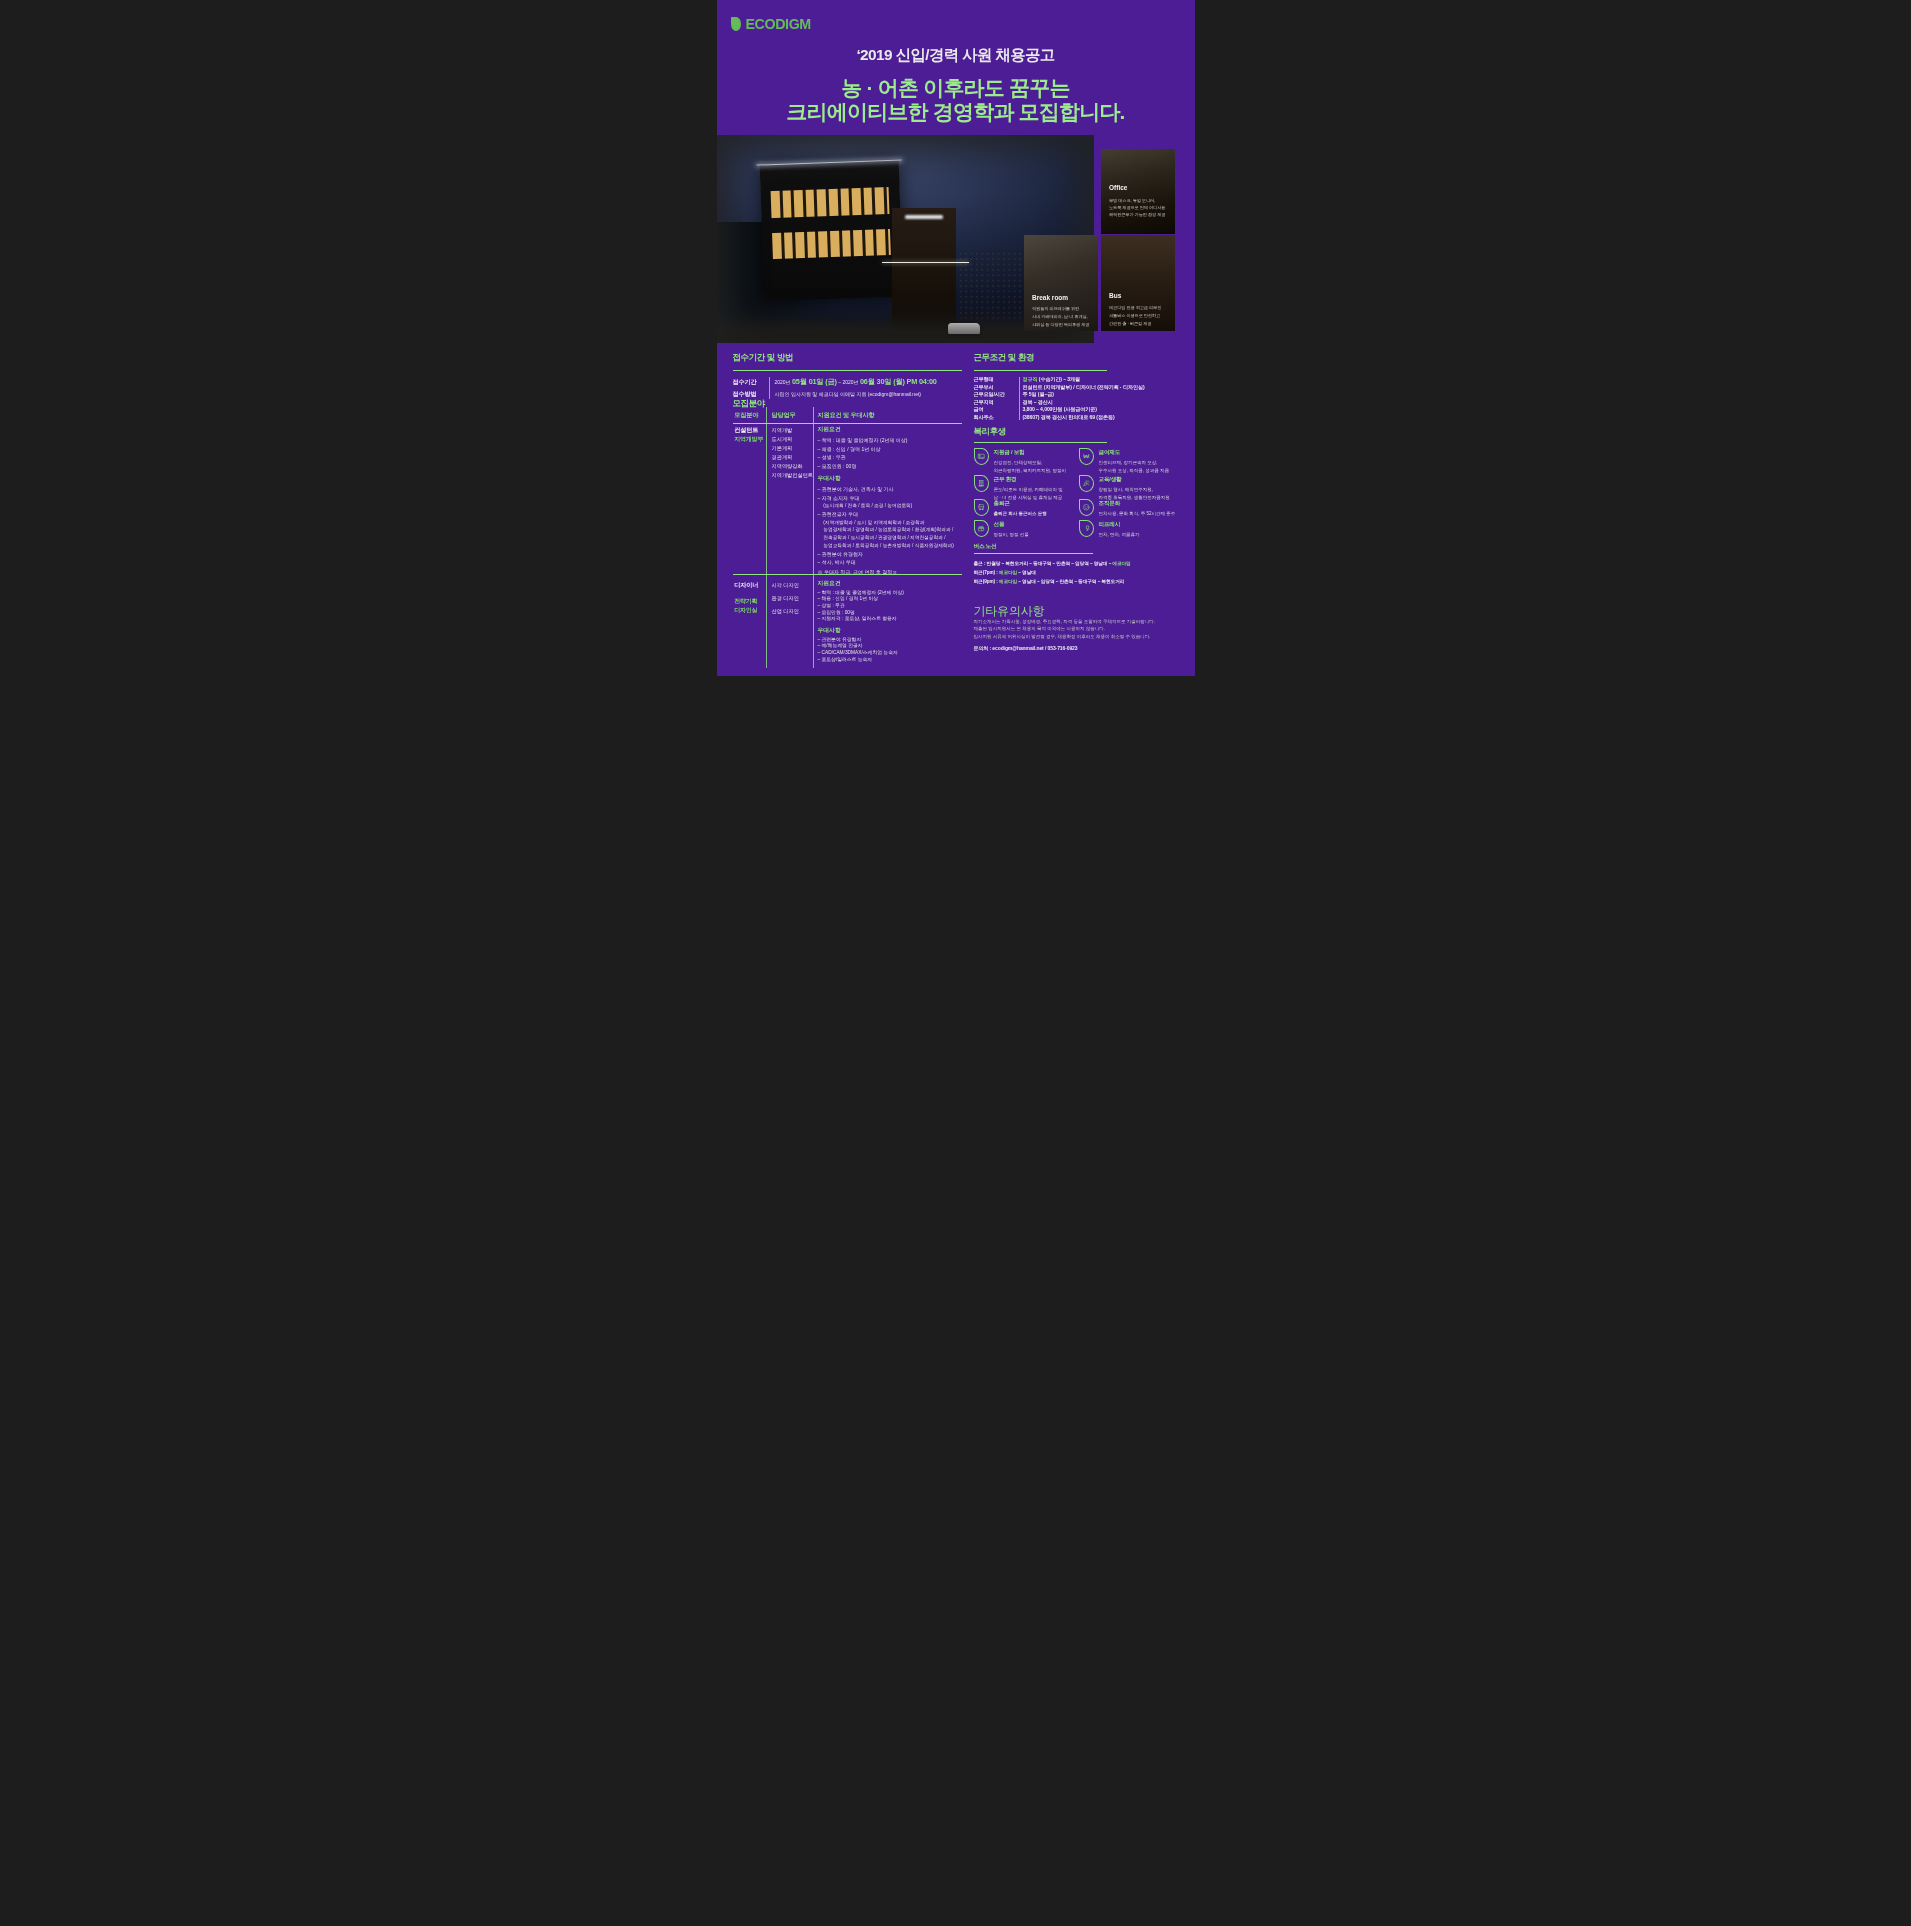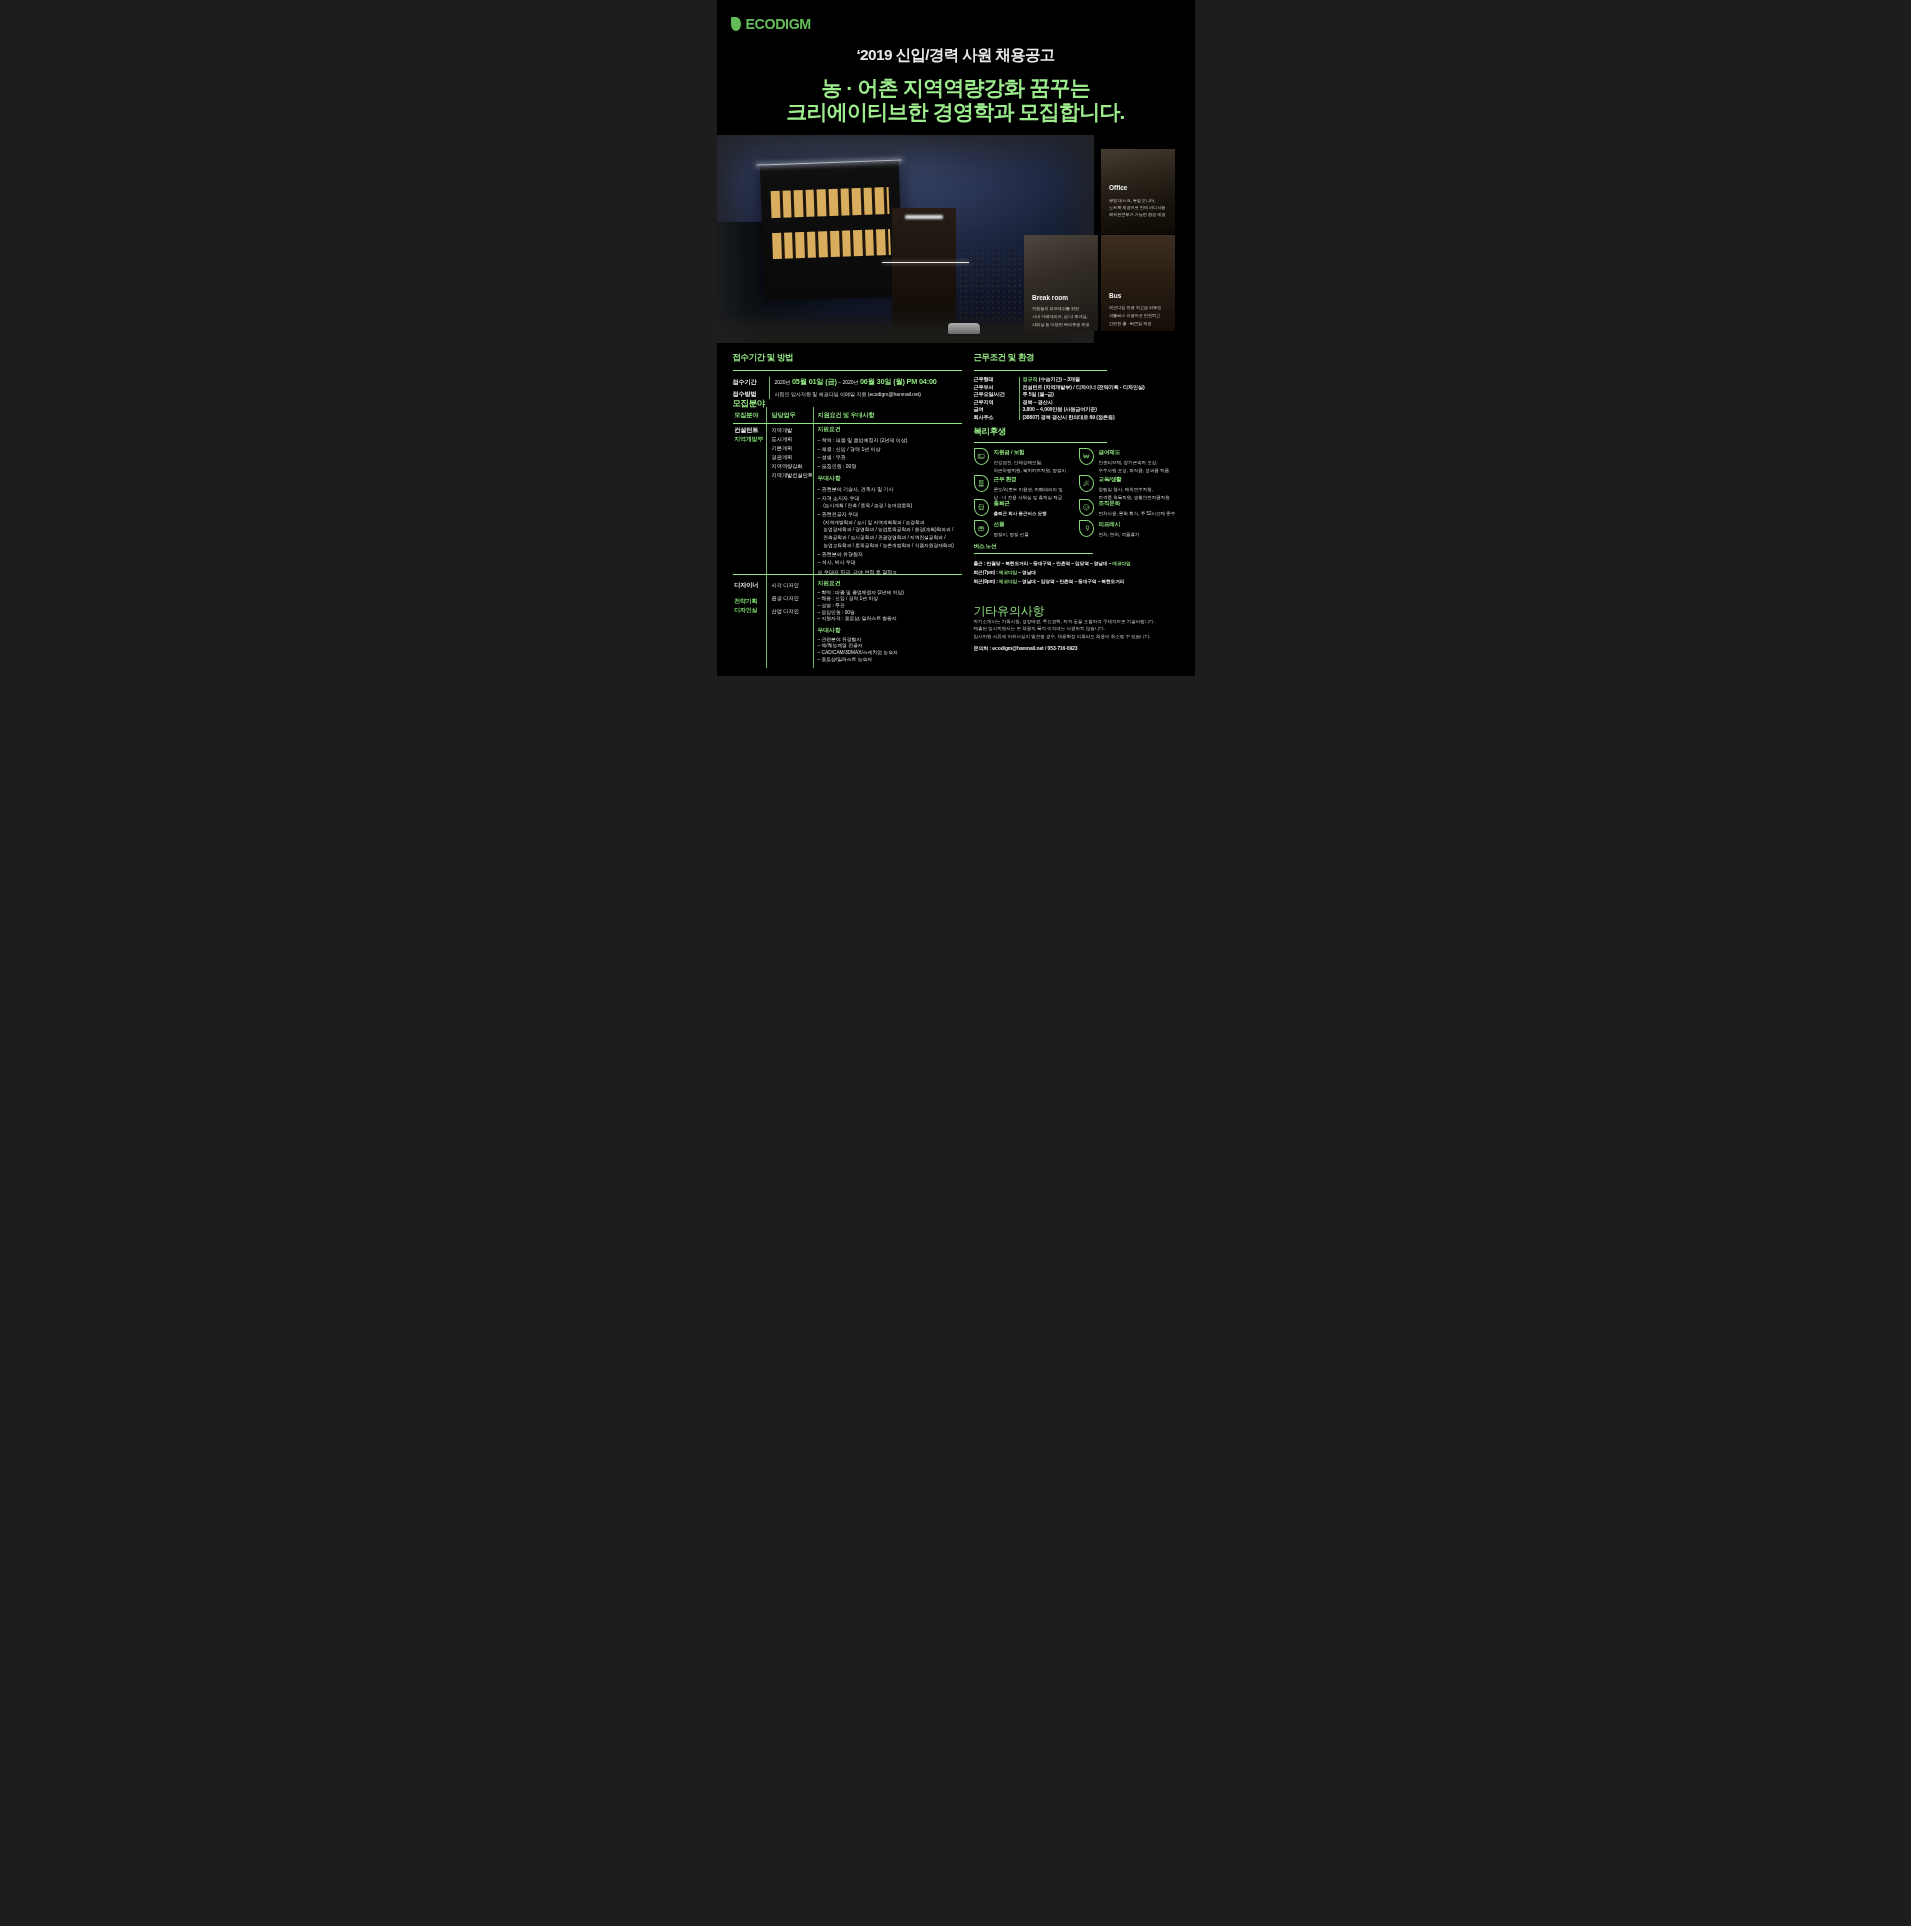--- a/index.html
+++ b/index.html
@@ -1,19 +1,19 @@
 <!DOCTYPE html>
 <html style="font-size:6.2px"><head>
 <meta charset="utf-8">
 <style>
   * { margin:0; padding:0; box-sizing:border-box; }
   html,body { background:#1d1d1d; }
   .page {
     position:relative; width:478px; height:676px; margin:0 auto;
-    background:#000000; overflow:hidden;
+    background:#4c1d95; overflow:hidden;
     font-family:"Liberation Sans", sans-serif;
     -webkit-font-smoothing:antialiased;
   }
   .abs { position:absolute; }
   .ni { pointer-events:none; }
 
   
   .logo { display:flex; align-items:center; gap:3.9px; }
   .leaf {
     width:10.4px; height:14.6px; background:#63bc58;
@@ -149,21 +149,21 @@
 
 <div class="page">
 
   <div class="abs logo" style="left:14.6px; top:16px;">
     <div class="leaf"></div>
     <div class="logo-text">ECODIGM</div>
   </div>
 
   <div class="abs title-white" style="top:45px;">‘2019 신입/경력 사원 채용공고</div>
   <div class="abs title-green" style="top:76px;">
-    <div>농 · 어촌 지역역량강화 꿈꾸는</div>
+    <div>농 · 어촌 이후라도 꿈꾸는</div>
     <div>크리에이티브한 경영학과 모집합니다.</div>
   </div>
 
   <div class="abs photo ni" style="left:0; top:135px; width:377px; height:208px;">
     <div class="abs hill"></div>
     <div class="abs glassbox">
       <div class="abs roofglow"></div>
       <div class="abs floor" style="top:20%;"></div>
       <div class="abs floor" style="top:50%;"></div>
     </div>

